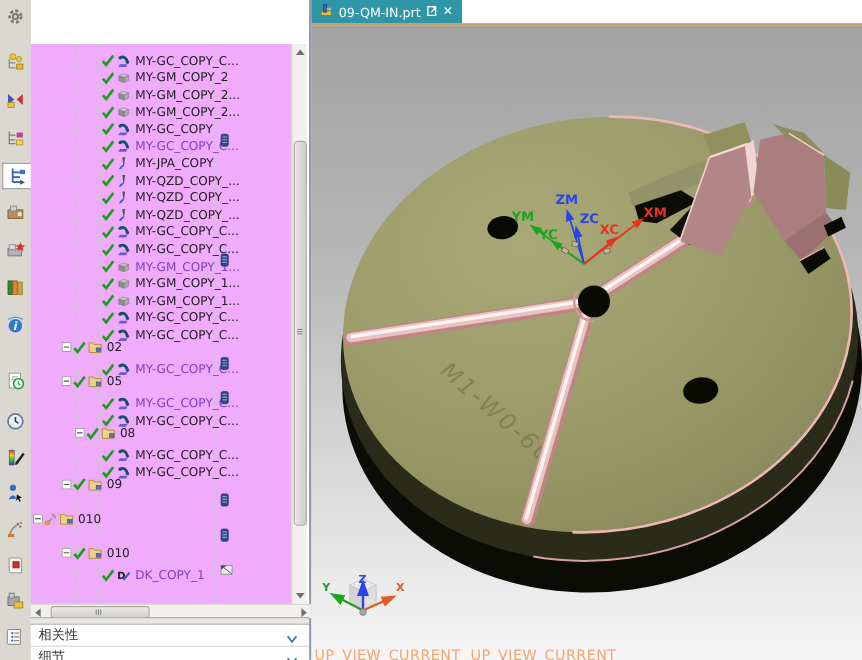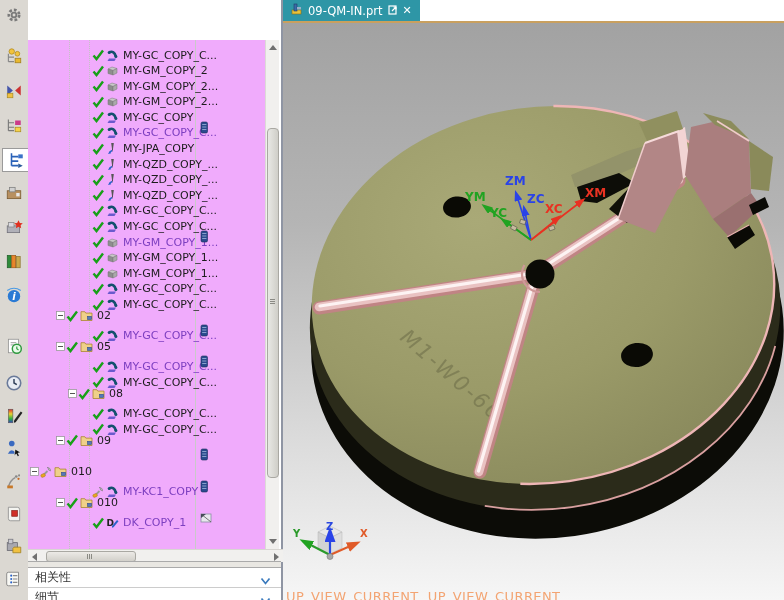--- a/index.html
+++ b/index.html
@@ -708,39 +708,21 @@
               </svg>
             </span>
             <span class="ti">
               <svg viewBox="0 0 13 12">
                 <path d="M1 2.2 h3.8 l1 1.4 h6.2 v7.4 h-11 z" fill="#efd089" stroke="#a8872e" stroke-width=".8"></path>
                 <rect x="7.5" y="6.8" width="4" height="3.2" fill="#5577bb" stroke="#334e88" stroke-width=".6"></rect>
               </svg>
             </span>
             <span class="lbl">010</span>
           </span></div>
-        <div class="trow"><span class="cell" style="padding-left:52px">
-            <span class="exp"></span>
-            <span class="st">
-              <svg viewBox="0 0 12 12">
-                <path d="M2 10.5 L7.5 5" stroke="#9a9a9a" stroke-width="1.8"></path>
-                <path d="M7 1.5 a3 3 0 0 1 3.5 3.5 l-2 -1 -.2 -1.8 z" fill="#b8b8b8" stroke="#707070" stroke-width=".5"></path>
-                <rect x="1" y="8" width="4.2" height="3" rx="1" fill="#e8a820" stroke="#a87a10" stroke-width=".5" transform="rotate(-20 3 9.5)"></rect>
-              </svg>
-            </span>
-            <span class="ti">
-              <svg viewBox="0 0 13 13">
-                <path d="M3.2 3.2 q5 -1.8 6.6 4.2" fill="none" stroke="#14506e" stroke-width="2.6"></path>
-                <circle cx="3.2" cy="3.6" r="1.5" fill="#14506e"></circle>
-                <circle cx="9.9" cy="7.6" r="1.5" fill="#14506e"></circle>
-                <polygon points="3,9.5 10,9.5 8.5,12 1.5,12" fill="#6a5acd"></polygon>
-              </svg>
-            </span>
-            <span class="lbl hl">MY-KC1_COPY</span>
-          </span><span class="toolcell"><svg viewBox="0 0 9 13">
+        <div class="trow"><span class="toolcell"><svg viewBox="0 0 9 13">
               <rect x="1" y="1" width="6.5" height="11" rx="1.5" fill="#2a4a8e" stroke="#172c58" stroke-width=".6"></rect>
               <path d="M2.2 3.5 h4.2 M2.2 6 h4.2 M2.2 8.5 h4.2" stroke="#8aa0cc" stroke-width="1"></path>
             </svg></span></div>
         <div class="trow"><span class="cell" style="padding-left:26px">
             <span class="exp">
               <svg viewBox="0 0 9 9">
                 <rect x=".5" y=".5" width="8" height="8" fill="#fff" stroke="#9a9a9a" stroke-width=".8"></rect>
                 <path d="M2 4.5 h5" stroke="#555"></path>
               </svg>
             </span>

